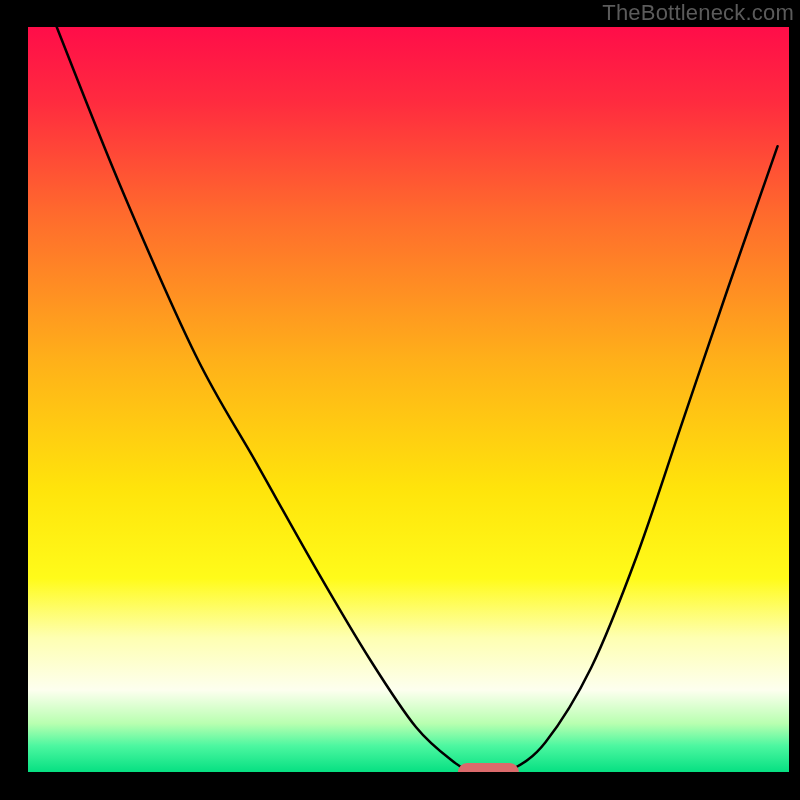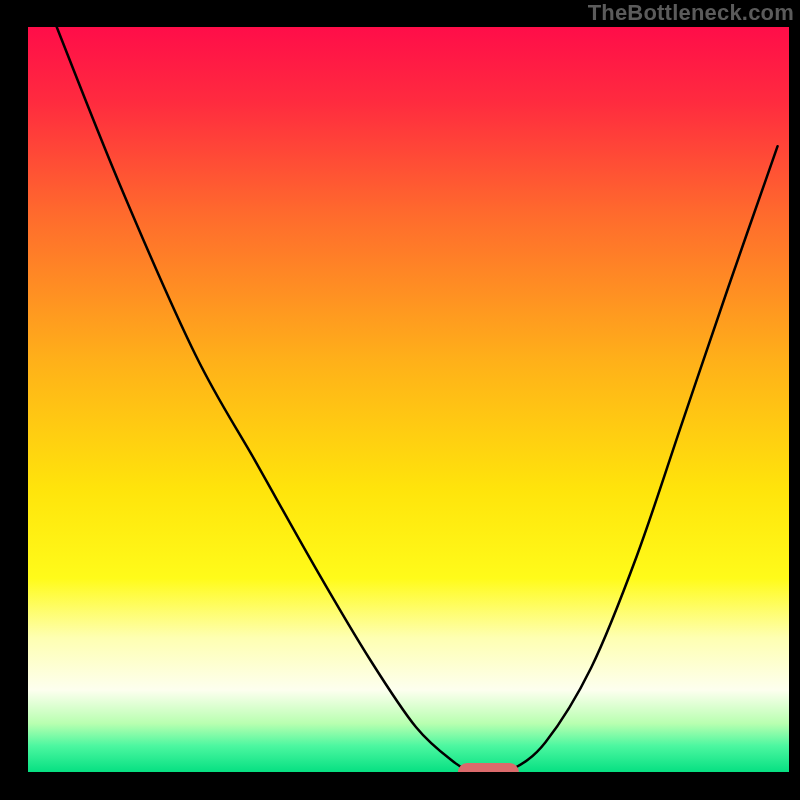--- a/index.html
+++ b/index.html
@@ -14,21 +14,21 @@
     position: relative;
     width: 800px;
     height: 800px;
     background: #000;
   }
   .watermark {
     position: absolute;
     top: 0;
     right: 6px;
     font-size: 22px;
-    font-weight: bold;
+    font-weight: normal;
     color: #5b5b5b;
     z-index: 3;
     letter-spacing: 0.2px;
   }
   svg { display: block; }
 </style>
 </head>
 <body>
 
 <div class="wrap">

